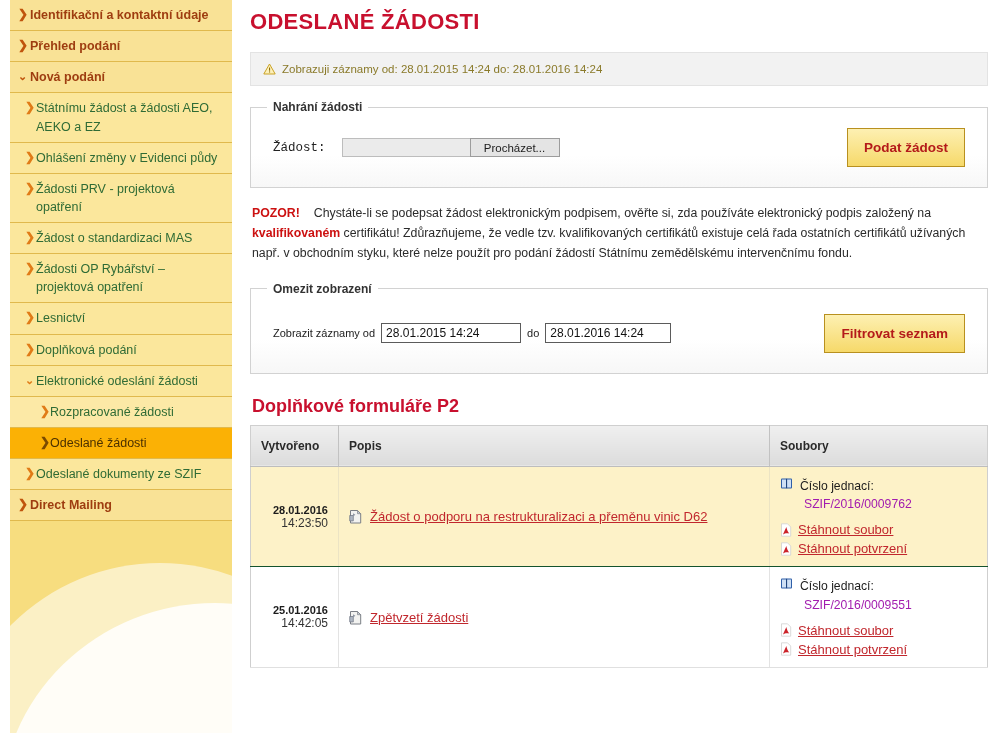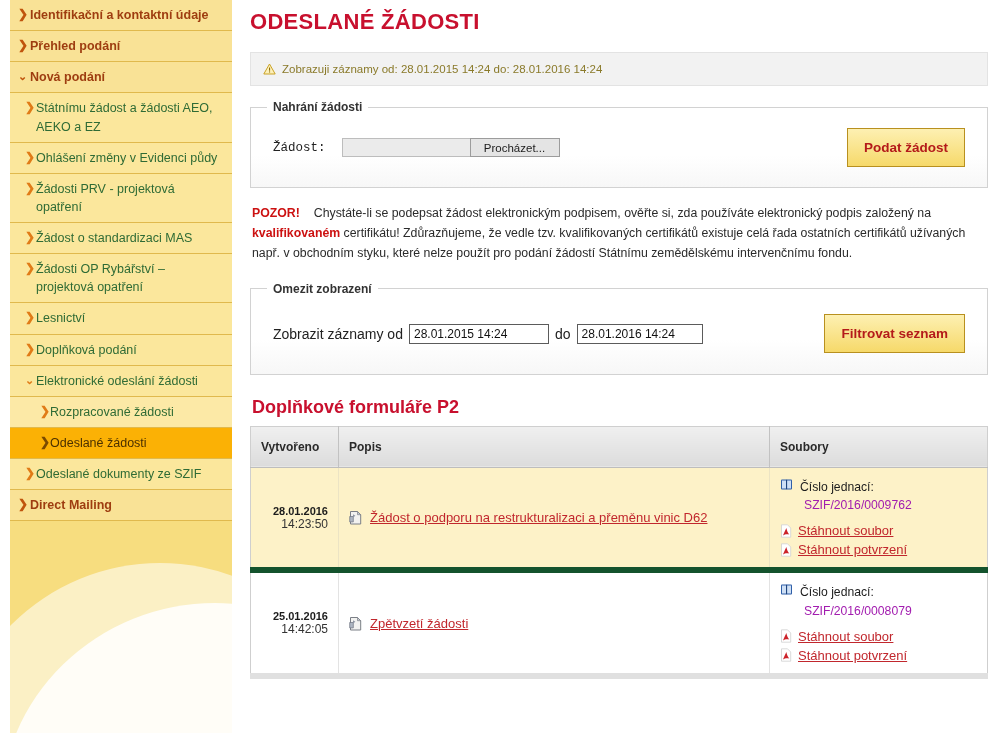--- a/index.html
+++ b/index.html
@@ -190,21 +190,21 @@
     font-family: "Liberation Sans", sans-serif;
     font-size: 12px;
     color: #111111;
     padding: 2px 4px;
     border: 1px solid #5b5b5b;
     background: #ffffff;
     height: 20px;
   }
   .date-input.a { width: 140px; }
   .date-input.b { width: 126px; }
-  .lbl-inline { font-size: 14px; color: #222222; margin: 12px 6px; }
+  .lbl-inline { font-size: 11px; color: #222222; margin: 12px 6px; }
 
   
   #sec-title {
     color: #c8102e;
     font-size: 18px;
     font-weight: bold;
     margin: 22px 0 8px 2px;
   }
 
   
@@ -220,21 +220,21 @@
     border-bottom: 1px solid #bdbdbd;
     text-align: left;
     font-size: 12px;
     font-weight: bold;
     color: #2a2a2a;
     padding: 13px 10px;
   }
   table.grid th:last-child { border-right: none; }
   table.grid td {
     border-right: 1px solid #ece4c4;
-    border-bottom: 6px solid #14532d;
+    border-bottom: 1px solid #14532d;
     padding: 10px;
     vertical-align: middle;
     color: #222222;
   }
   table.grid tr.r-odd td { background: #fdf2c8; }
   table.grid tr.r-even td { background: #ffffff; border-right-color: #e3e3e3; border-bottom-color: #e0e0e0; }
   table.grid td:last-child { border-right: none; }
   .col-created { width: 88px; text-align: right; padding-right: 14px; }
   .col-files   { width: 218px; vertical-align: top; }
   .created-date { font-weight: bold; font-size: 11px; color: #1c1c1c; display: block; }
@@ -407,21 +407,21 @@
                 <span>
                   <svg width="13" height="13" viewBox="0 0 13 13">
                     <rect x="1" y="1.5" width="11" height="10" rx="1" fill="#2f5fa8"></rect>
                     <rect x="2" y="2.5" width="4" height="8" fill="#cfe0f5"></rect>
                     <rect x="7" y="2.5" width="4" height="8" fill="#cfe0f5"></rect>
                     <rect x="6.2" y="1.8" width="0.9" height="9.4" fill="#1b3f74"></rect>
                   </svg>
                 </span>
                 <span class="ref-label">Číslo jednací:</span>
               </div>
-              <div class="ref-num">SZIF/2016/0008079</div>
+              <div class="ref-num">SZIF/2016/0009551</div>
               <div style="height:5px"></div>
               <div class="dl-row">
                 <span>
                   <svg width="12" height="14" viewBox="0 0 12 14">
                     <path d="M1.5 0.8 h6 l3.2 3.2 v9.2 h-9.2 z" fill="#ffffff" stroke="#cfcfcf" stroke-width=".8"></path>
                     <path d="M3 11.6 c1.1-2.6 2.4-5.6 3.3-7.6 .5 2.4 1.7 5.2 3 6.6 -1.8-.6-4.4-.6-6.3 1z" fill="#cc2229"></path>
                   </svg>
                 </span>
                 <a class="link">Stáhnout soubor</a>
               </div>

